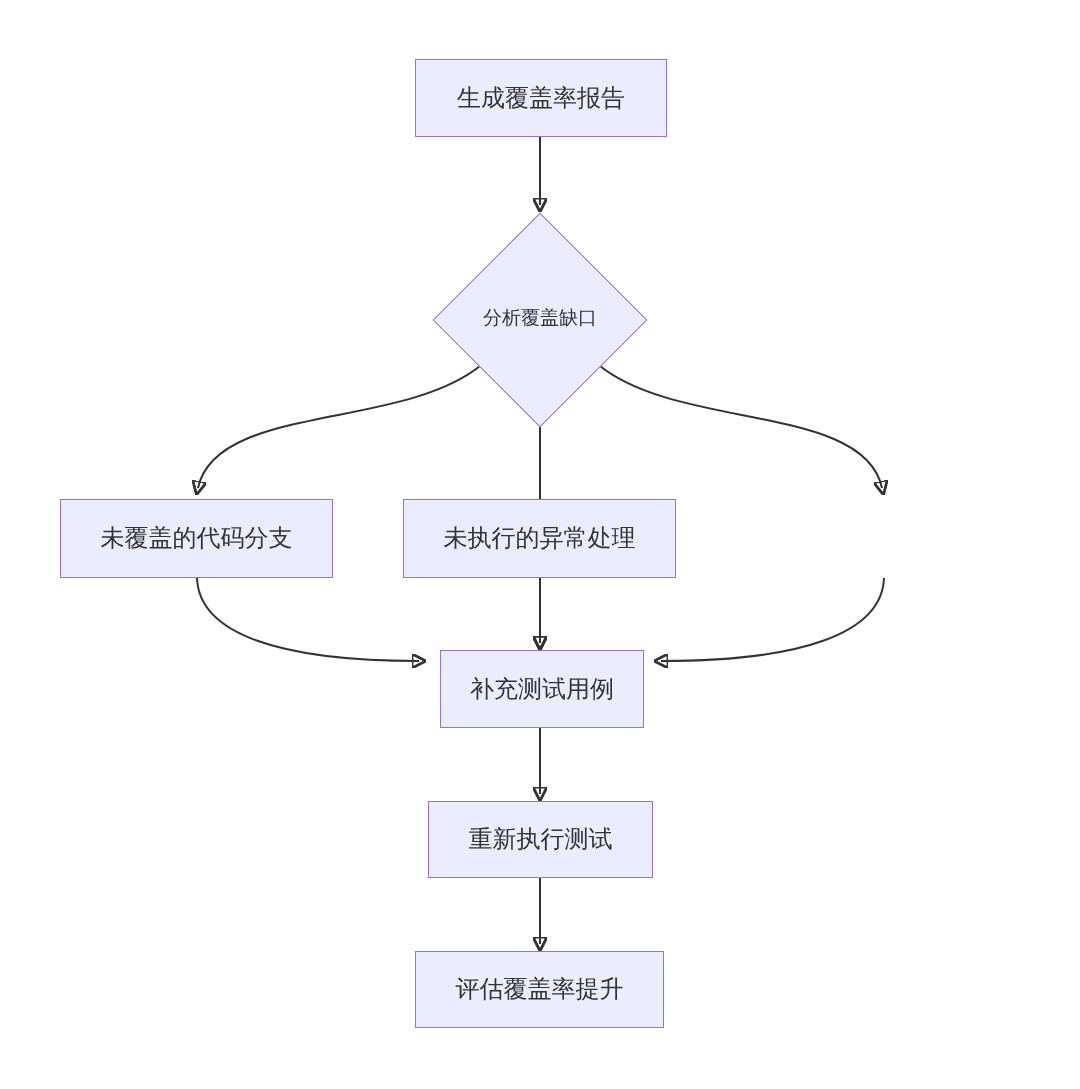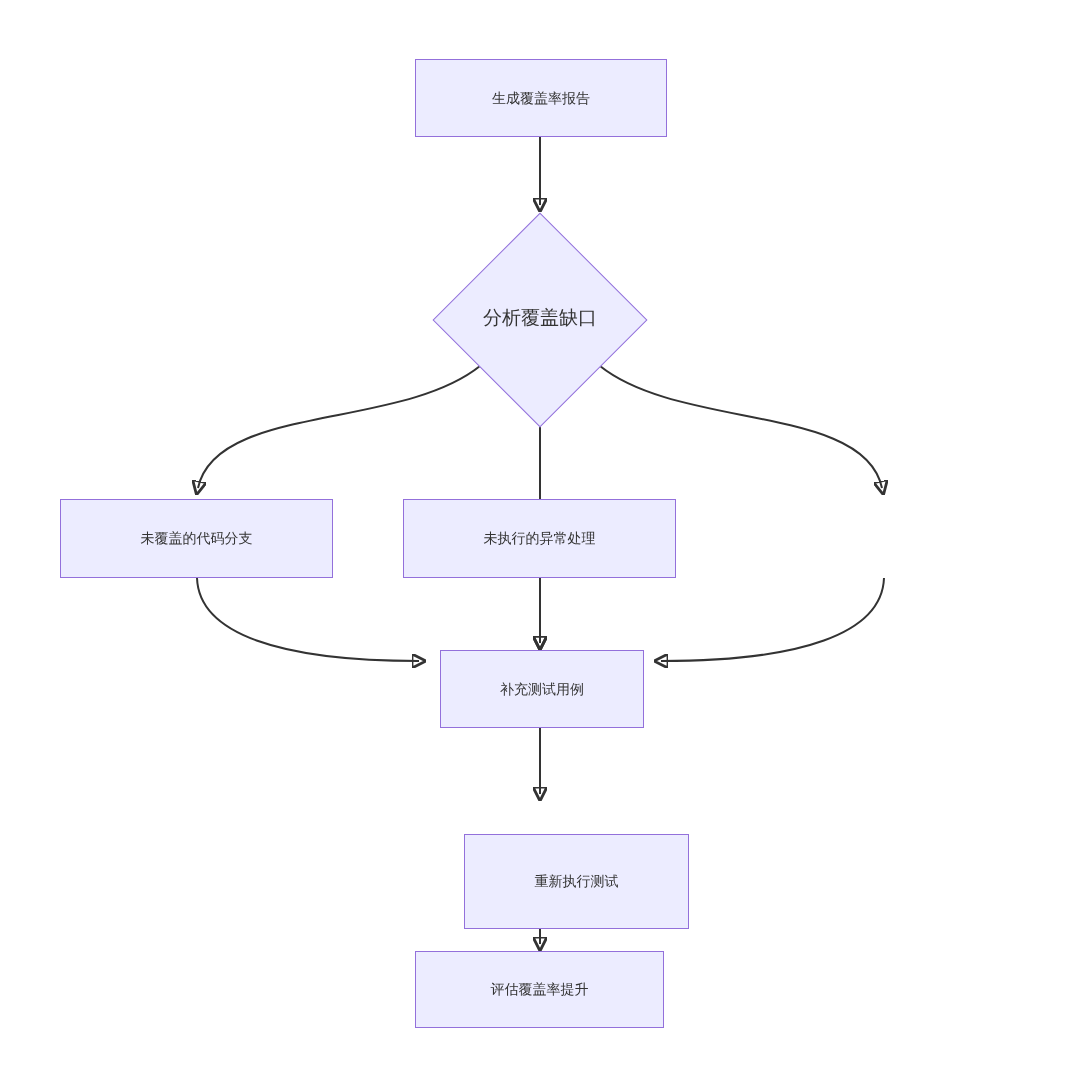--- a/index.html
+++ b/index.html
@@ -26,21 +26,21 @@
     stroke-width: 2px;
   }
   .node {
     position: absolute;
     display: flex;
     align-items: center;
     justify-content: center;
     background: #ECECFF;
     border: 1.5px solid #9370DB;
     color: #333333;
-    font-size: 14px;
+    font-size: 24px;
     text-align: center;
     line-height: 1.2;
   }
   .diamond-shape {
     position: absolute;
     left: 464px;
     top: 244px;
     width: 152px;
     height: 152px;
     background: #ECECFF;
@@ -56,21 +56,21 @@
     color: #333333;
     font-size: 19px;
     line-height: 1.2;
   }
   
   .n-generate  { left: 415px; top: 59px;  width: 252px; height: 78px; }
   .n-uncovered { left: 60px;  top: 499px; width: 273px; height: 79px; }
   .n-unexec    { left: 403px; top: 499px; width: 273px; height: 79px; align-items: center; }
   .n-untested  { left: 748px; top: 499px; width: 272px; height: 79px; }
   .n-addcases  { left: 428px; top: 650px; width: 204px; height: 78px; margin-left: 12px; }
-  .n-rerun     { left: 428px; top: 834px; width: 225px; height: 95px; margin-left: 36px; }
+  .n-rerun     { left: 428px; top: 801px; width: 225px; height: 77px; }
   .n-evaluate  { left: 415px; top: 951px; width: 249px; height: 77px; }
 </style>
 </head>
 <body>
 
 <div class="canvas">
 
   <svg class="edges" viewBox="0 0 1080 1089" xmlns="http://www.w3.org/2000/svg">
     <defs>
       <marker id="arrow" viewBox="0 0 10 10" refX="5" refY="5" markerUnits="userSpaceOnUse" markerWidth="14" markerHeight="14" orient="auto">

